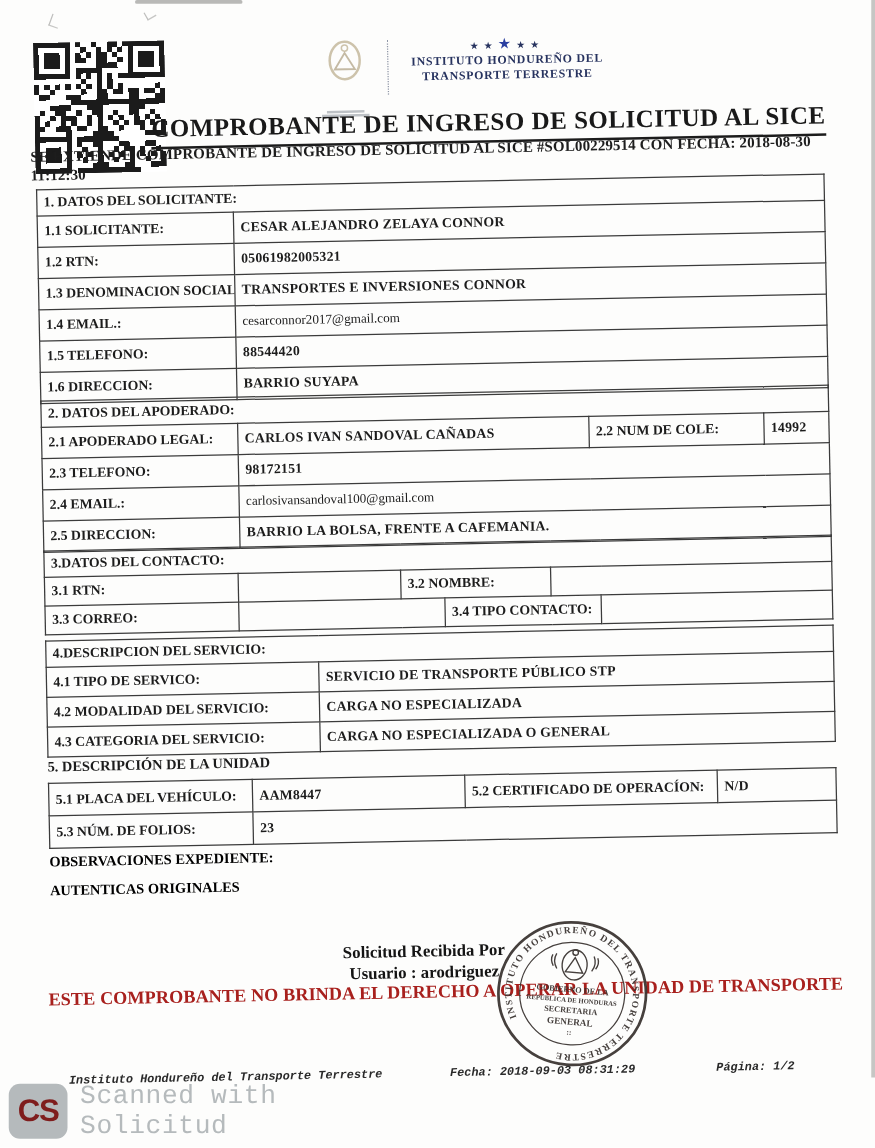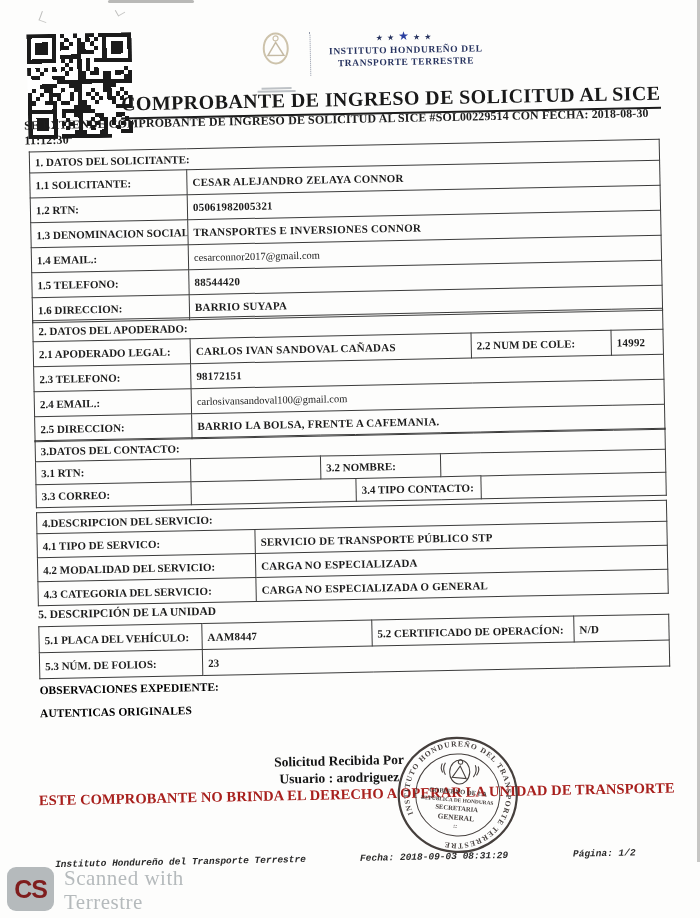--- a/index.html
+++ b/index.html
@@ -55,21 +55,21 @@
 
   .footer{position:absolute;top:853px;left:0;width:700px;font-family:"Liberation Mono","DejaVu Sans Mono",monospace;
           font-style:italic;font-size:9.5px;font-weight:700;color:#2a2a2a;}
   .footer span{position:absolute;white-space:nowrap;}
   .f-inst{left:47px;} .f-date{left:352px;} .f-page{left:565px;}
 
   
   .cs-badge{position:absolute;left:7px;top:867px;width:47px;height:44px;background:var(--watermark_grey,#b5babc);
             border-radius:9px;color:#7f1d1d;font-family:"Liberation Sans",sans-serif;font-weight:800;
             font-size:25px;display:flex;align-items:center;justify-content:center;letter-spacing:-1px;}
-  .cs-text{position:absolute;left:64px;top:866px;font-family:Liberation Serif, serif;
+  .cs-text{position:absolute;left:64px;top:866px;font-family:Liberation Mono, monospace;
            color:var(--watermark_grey,#b5babc);font-size:21px;line-height:24px;letter-spacing:.5px;}
 </style>
 </head>
 <body>
 
 <div class="page">
 
   <div class="doc">
 
     <div class="qr"><svg id="qrsvg" width="105" height="105" viewBox="0 0 25 25" shape-rendering="crispEdges">
@@ -597,20 +597,20 @@
       <span class="f-inst">Instituto Hondureño del Transporte Terrestre</span>
       <span class="f-date">Fecha: 2018-09-03 08:31:29</span>
       <span class="f-page">Página: 1/2</span>
     </div>
 
   </div>
 
   <div class="cs-badge">CS</div>
   <div class="cs-text">
     <div>Scanned with</div>
-    <div>Terrestre</div>
+    <div>Solicitud</div>
   </div>
 
   <div class="edge-right"></div>
   <div class="smudge-top"></div>
   <div class="pen-mark pm1"></div>
   <div class="pen-mark pm2"></div>
 </div>
 
 </body></html>

